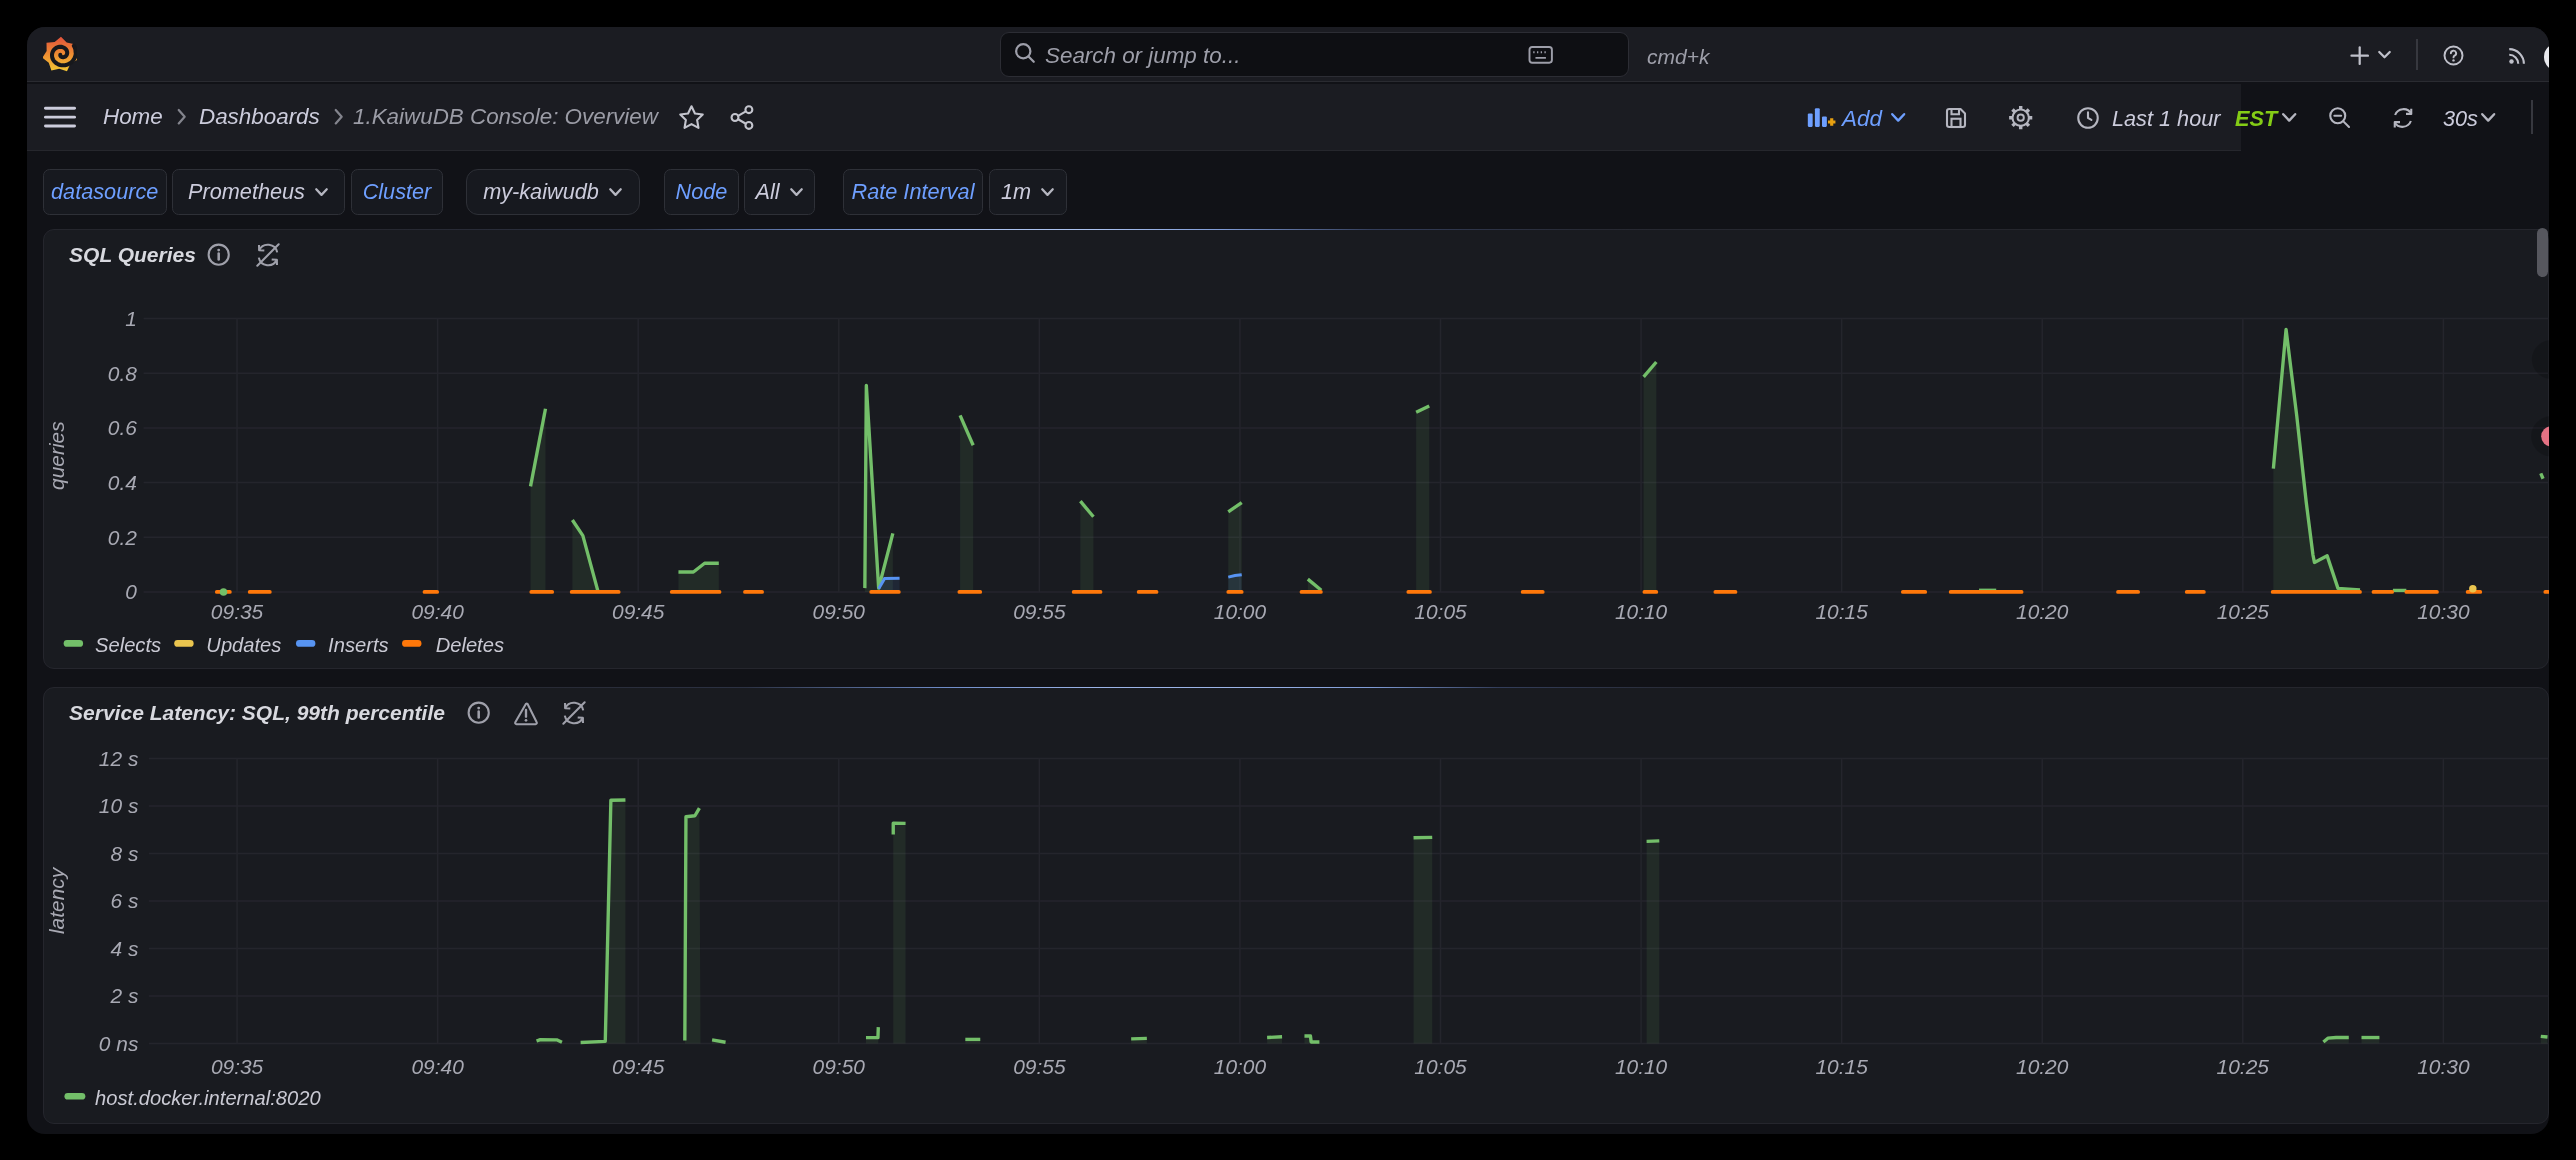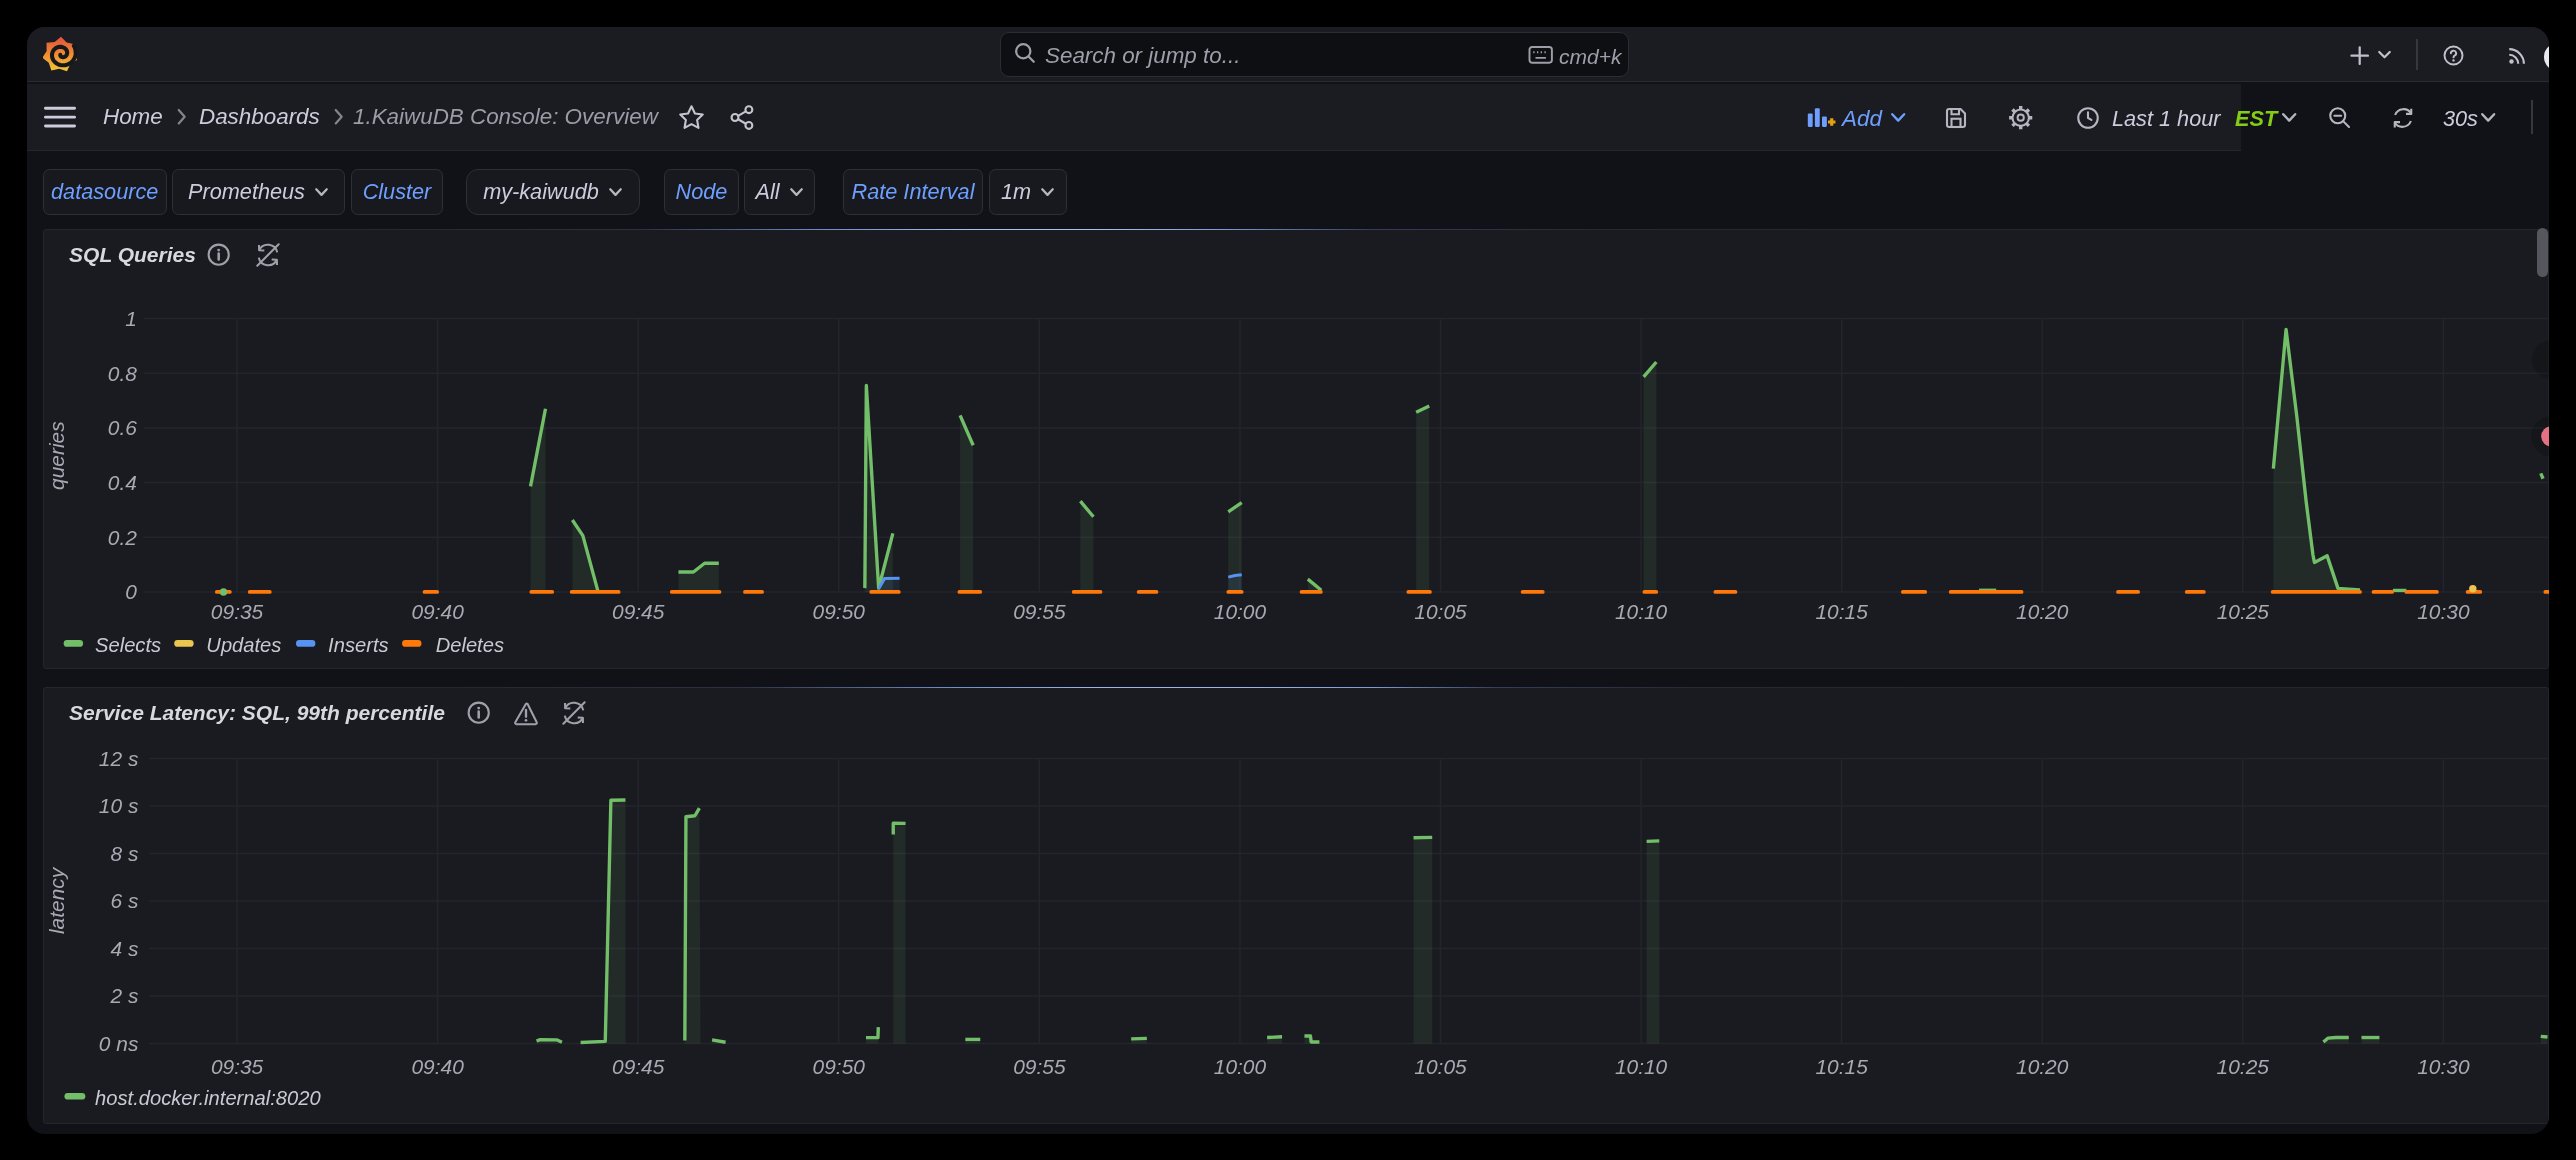--- a/index.html
+++ b/index.html
@@ -5,21 +5,21 @@
   * { margin:0; padding:0; box-sizing:border-box; }
   html,body { width:2576px; height:1161px; background:#000; font-family:"Liberation Sans", sans-serif; overflow:hidden; }
   .win { position:absolute; left:27px; top:27px; width:2522px; height:1107px; background:#111217; border-radius:18px; overflow:hidden;font-style:italic; }
   .bar1 { position:absolute; left:0; top:0; width:2522px; height:55px; background:#1b1c22; border-bottom:1.5px solid #2a2b31; }
   .bar2 { position:absolute; left:0; top:57px; width:2214px; height:67px; background:#1b1c22; border-bottom:1.5px solid #26272d; }
   .abs { position:absolute; }
   .txt { color:#ccccdc; }
   .dim { color:#9d9ea9; }
   .blue { color:#6e9fff; }
   .vbtn { position:absolute; top:142px; height:46px; background:#17191f; border:1.5px solid #2e3037; border-radius:6.7px; display:flex; align-items:center; justify-content:center; font-size:21.7px; }
-  .panel { position:absolute; left:15.7px; width:2506px; background:#191b20; border:1.5px solid #25262d; border-radius:3px; }
+  .panel { position:absolute; left:15.7px; width:2506px; background:#191b20; border:1.5px solid #25262d; border-radius:11px; }
   .ptitle { position:absolute; font-size:21px; font-weight:bold; color:#d8d9df; }
   svg text { font-family:"Liberation Sans", sans-serif; }
 </style>
 </head>
 <body>
 <div class="win">
   <div class="bar1">
     <svg class="abs" style="left:15.7px; top:9px;" width="34" height="36" viewBox="0 0 45 48">
       <defs>
           <linearGradient id="glog" x1="0" y1="0" x2="0" y2="1">
@@ -38,21 +38,21 @@
       </svg>
     <div class="abs dim" style="left:1018px; top:15.7px; font-size:22.4px;">Search or jump to...</div>
     <svg class="abs" style="left:1501px; top:17px;" width="25.4" height="21" viewBox="0 0 34 28">
         <rect x="2" y="4" width="30" height="21" rx="3.5" fill="none" stroke="#9d9ea9" stroke-width="2.6"></rect>
         <line x1="7" y1="11" x2="8.8" y2="11" stroke="#9d9ea9" stroke-width="2.6"></line>
         <line x1="12" y1="11" x2="13.8" y2="11" stroke="#9d9ea9" stroke-width="2.6"></line>
         <line x1="17" y1="11" x2="18.8" y2="11" stroke="#9d9ea9" stroke-width="2.6"></line>
         <line x1="22" y1="11" x2="23.8" y2="11" stroke="#9d9ea9" stroke-width="2.6"></line>
         <line x1="10" y1="18.5" x2="24" y2="18.5" stroke="#9d9ea9" stroke-width="2.6"></line>
       </svg>
-    <div class="abs dim" style="left:1532px; top:18px; font-size:21px;">cmd+k</div>
+    <div class="abs dim" style="left:1620px; top:18px; font-size:21px;">cmd+k</div>
     <svg class="abs" style="left:2323px; top:18.7px;" width="19.4" height="19.4" viewBox="0 0 26 26">
         <line x1="13" y1="2" x2="13" y2="24" stroke="#bfc0ca" stroke-width="3" stroke-linecap="round"></line>
         <line x1="2" y1="13" x2="24" y2="13" stroke="#bfc0ca" stroke-width="3" stroke-linecap="round"></line>
       </svg>
     <svg class="abs" style="left:2350px; top:22.4px;" width="15" height="10.5" viewBox="0 0 20 14">
         <polyline points="3,4 10,11 17,4" fill="none" stroke="#bfc0ca" stroke-width="3" stroke-linecap="round" stroke-linejoin="round"></polyline>
       </svg>
     <div class="abs" style="left:2389px; top:12px; width:1.5px; height:31px; background:#37383f;"></div>
     <svg class="abs" style="left:2416px; top:18px;" width="21" height="21" viewBox="0 0 28 28">
         <circle cx="14" cy="14" r="12" fill="none" stroke="#bfc0ca" stroke-width="2.6"></circle>

